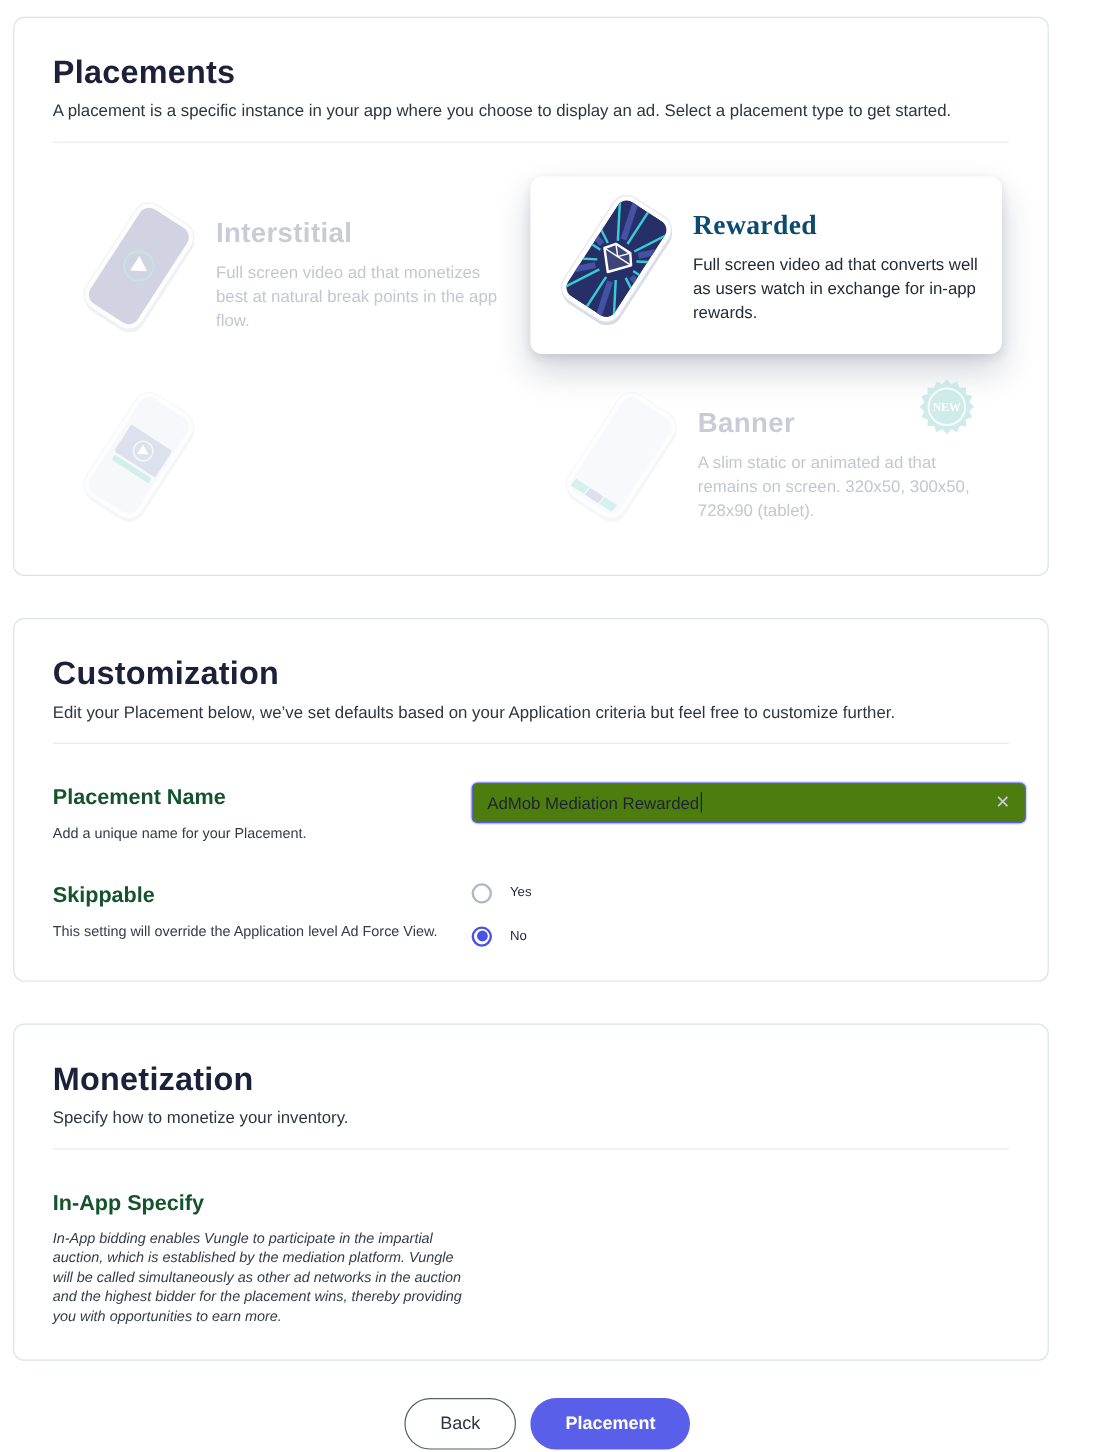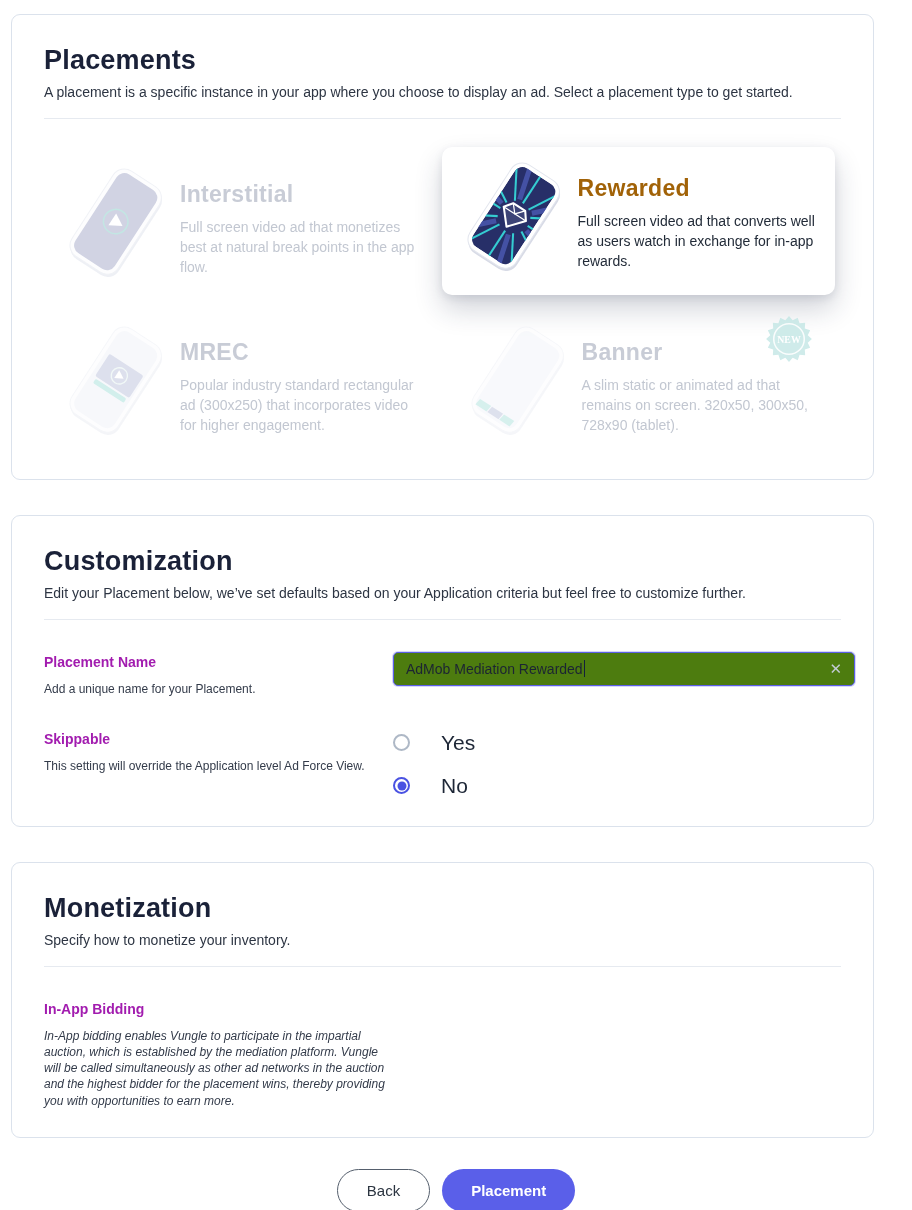--- a/index.html
+++ b/index.html
@@ -39,31 +39,31 @@
   }
   .ptype.selected {
     background:#ffffff;
     box-shadow:0 14px 28px rgba(30,40,70,.20), 0 3px 8px rgba(30,40,70,.10);
     margin:-6px 6px -2px -4px;
   }
   .pt-icon { width:112px; height:112px; flex-shrink:0; }
   .pt-text { padding-top:14px; position:relative; flex:1; }
   .pt-title { font-size:23px; font-weight:800; color:#c8ccd6; letter-spacing:.3px; margin-bottom:9px; }
   .pt-desc  { font-size:14px; color:#c2c7d1; line-height:1.45; max-width:262px; }
-  .ptype.selected .pt-title { color:#a16207; }
+  .ptype.selected .pt-title { color:#0c4a6e;font-family:Liberation Serif, serif; }
   .ptype.selected .pt-desc  { color:#222b38; max-width:252px; }
 
   .new-badge { position:absolute; top:-10px; right:14px; width:48px; height:48px; }
 
   
   .form-area { margin-top:32px; }
   .form-row { display:flex; align-items:flex-start; }
   .form-row + .form-row { margin-top:32px; }
   .form-left { width:349px; flex-shrink:0; padding-top:2px; }
-  .field-label { font-size:14px; font-weight:700; color:#a21caf; margin-bottom:11px; }
+  .field-label { font-size:18px; font-weight:700; color:#14532d; margin-bottom:11px; }
   .field-helper { font-size:12px; color:#333b4a; line-height:1.35; max-width:330px; }
   .field-helper.wide { max-width:352px;font-style:italic; }
   .form-right { flex:1; }
 
   
   .text-input {
     width:462px; height:34px; border:1px solid #5a5fe8; border-radius:5px;
     box-shadow:0 0 0 1px rgba(90,95,232,.25);
     display:flex; align-items:center; padding:0 12px; background:#4d7c0f;
     cursor:text;
@@ -77,21 +77,21 @@
   .radio-row { display:flex; align-items:center; gap:15px; cursor:pointer; }
   .radio {
     width:17px; height:17px; border-radius:50%;
     border:2px solid #aeb8c6; background:#fff; position:relative; flex-shrink:0;
   }
   .radio.checked { border-color:#4a52e2; }
   .radio.checked::after {
     content:""; position:absolute; left:50%; top:50%; transform:translate(-50%,-50%);
     width:9px; height:9px; border-radius:50%; background:#4a52e2;
   }
-  .radio-label { font-size:21px; color:#1d2636;margin-left:16px; }
+  .radio-label { font-size:11px; color:#1d2636; }
 
   
   .toggle-row { display:flex; align-items:center; gap:19px; padding-top:1px; }
   .toggle {
     width:34px; height:19px; border-radius:10px; background:#98a3ba;
     position:relative; display:inline-block; cursor:pointer; flex-shrink:0;
   }
   .toggle .knob {
     position:absolute; left:2px; top:2px; width:15px; height:15px; border-radius:50%;
     background:#ffffff; box-shadow:0 1px 2px rgba(0,0,0,.25);
@@ -194,24 +194,20 @@
               <rect x="29" y="6" width="54" height="100" rx="13" fill="#eef0f5"></rect>
               <rect x="27" y="4" width="54" height="100" rx="13" fill="#fdfdfe" stroke="#eff1f6"></rect>
               <rect x="31" y="8" width="46" height="92" rx="9" fill="#f3f5fa"></rect>
               <rect x="35" y="36" width="40" height="26" rx="2" fill="#c8cde2"></rect>
               <circle cx="55" cy="49" r="8" fill="none" stroke="#e9f5f3" stroke-width="1.3"></circle>
               <path d="M52 44.5 l8 4.5 -8 4.5 z" fill="#ffffff"></path>
               <rect x="37" y="64" width="36" height="5" rx="1.5" fill="#b5e5e0"></rect>
             </g>
           </svg>
         </div>
-        <div class="pt-text">
-          <div class="pt-title">MREC</div>
-          <div class="pt-desc">Popular industry standard rectangular ad (300x250) that incorporates video for higher engagement.</div>
-        </div>
       </div>
 
       <div class="ptype dim">
         <div class="pt-icon">
           <svg viewBox="0 0 110 110" width="112" height="112" opacity="0.55">
             <g transform="rotate(33 55 55)">
               <rect x="29" y="6" width="54" height="100" rx="13" fill="#eef0f5"></rect>
               <rect x="27" y="4" width="54" height="100" rx="13" fill="#fdfdfe" stroke="#eff1f6"></rect>
               <rect x="31" y="8" width="46" height="92" rx="9" fill="#f3f5fa"></rect>
               <g transform="skewX(-8)">
@@ -281,21 +277,21 @@
   </section>
 
   <section class="card">
     <h1 class="section-title">Monetization</h1>
     <p class="section-subtitle">Specify how to monetize your inventory.</p>
     <hr class="divider">
 
     <div class="form-area">
       <div class="form-row">
         <div class="form-left">
-          <div class="field-label">In-App Bidding</div>
+          <div class="field-label">In-App Specify</div>
           <div class="field-helper wide">In-App bidding enables Vungle to participate in the impartial auction, which is established by the mediation platform. Vungle will be called simultaneously as other ad networks in the auction and the highest bidder for the placement wins, thereby providing you with opportunities to earn more.</div>
         </div>
       </div>
     </div>
   </section>
 
   <div class="footer-actions">
     <button class="btn btn-back">Back</button>
     <button class="btn btn-continue">Placement</button>
   </div>

